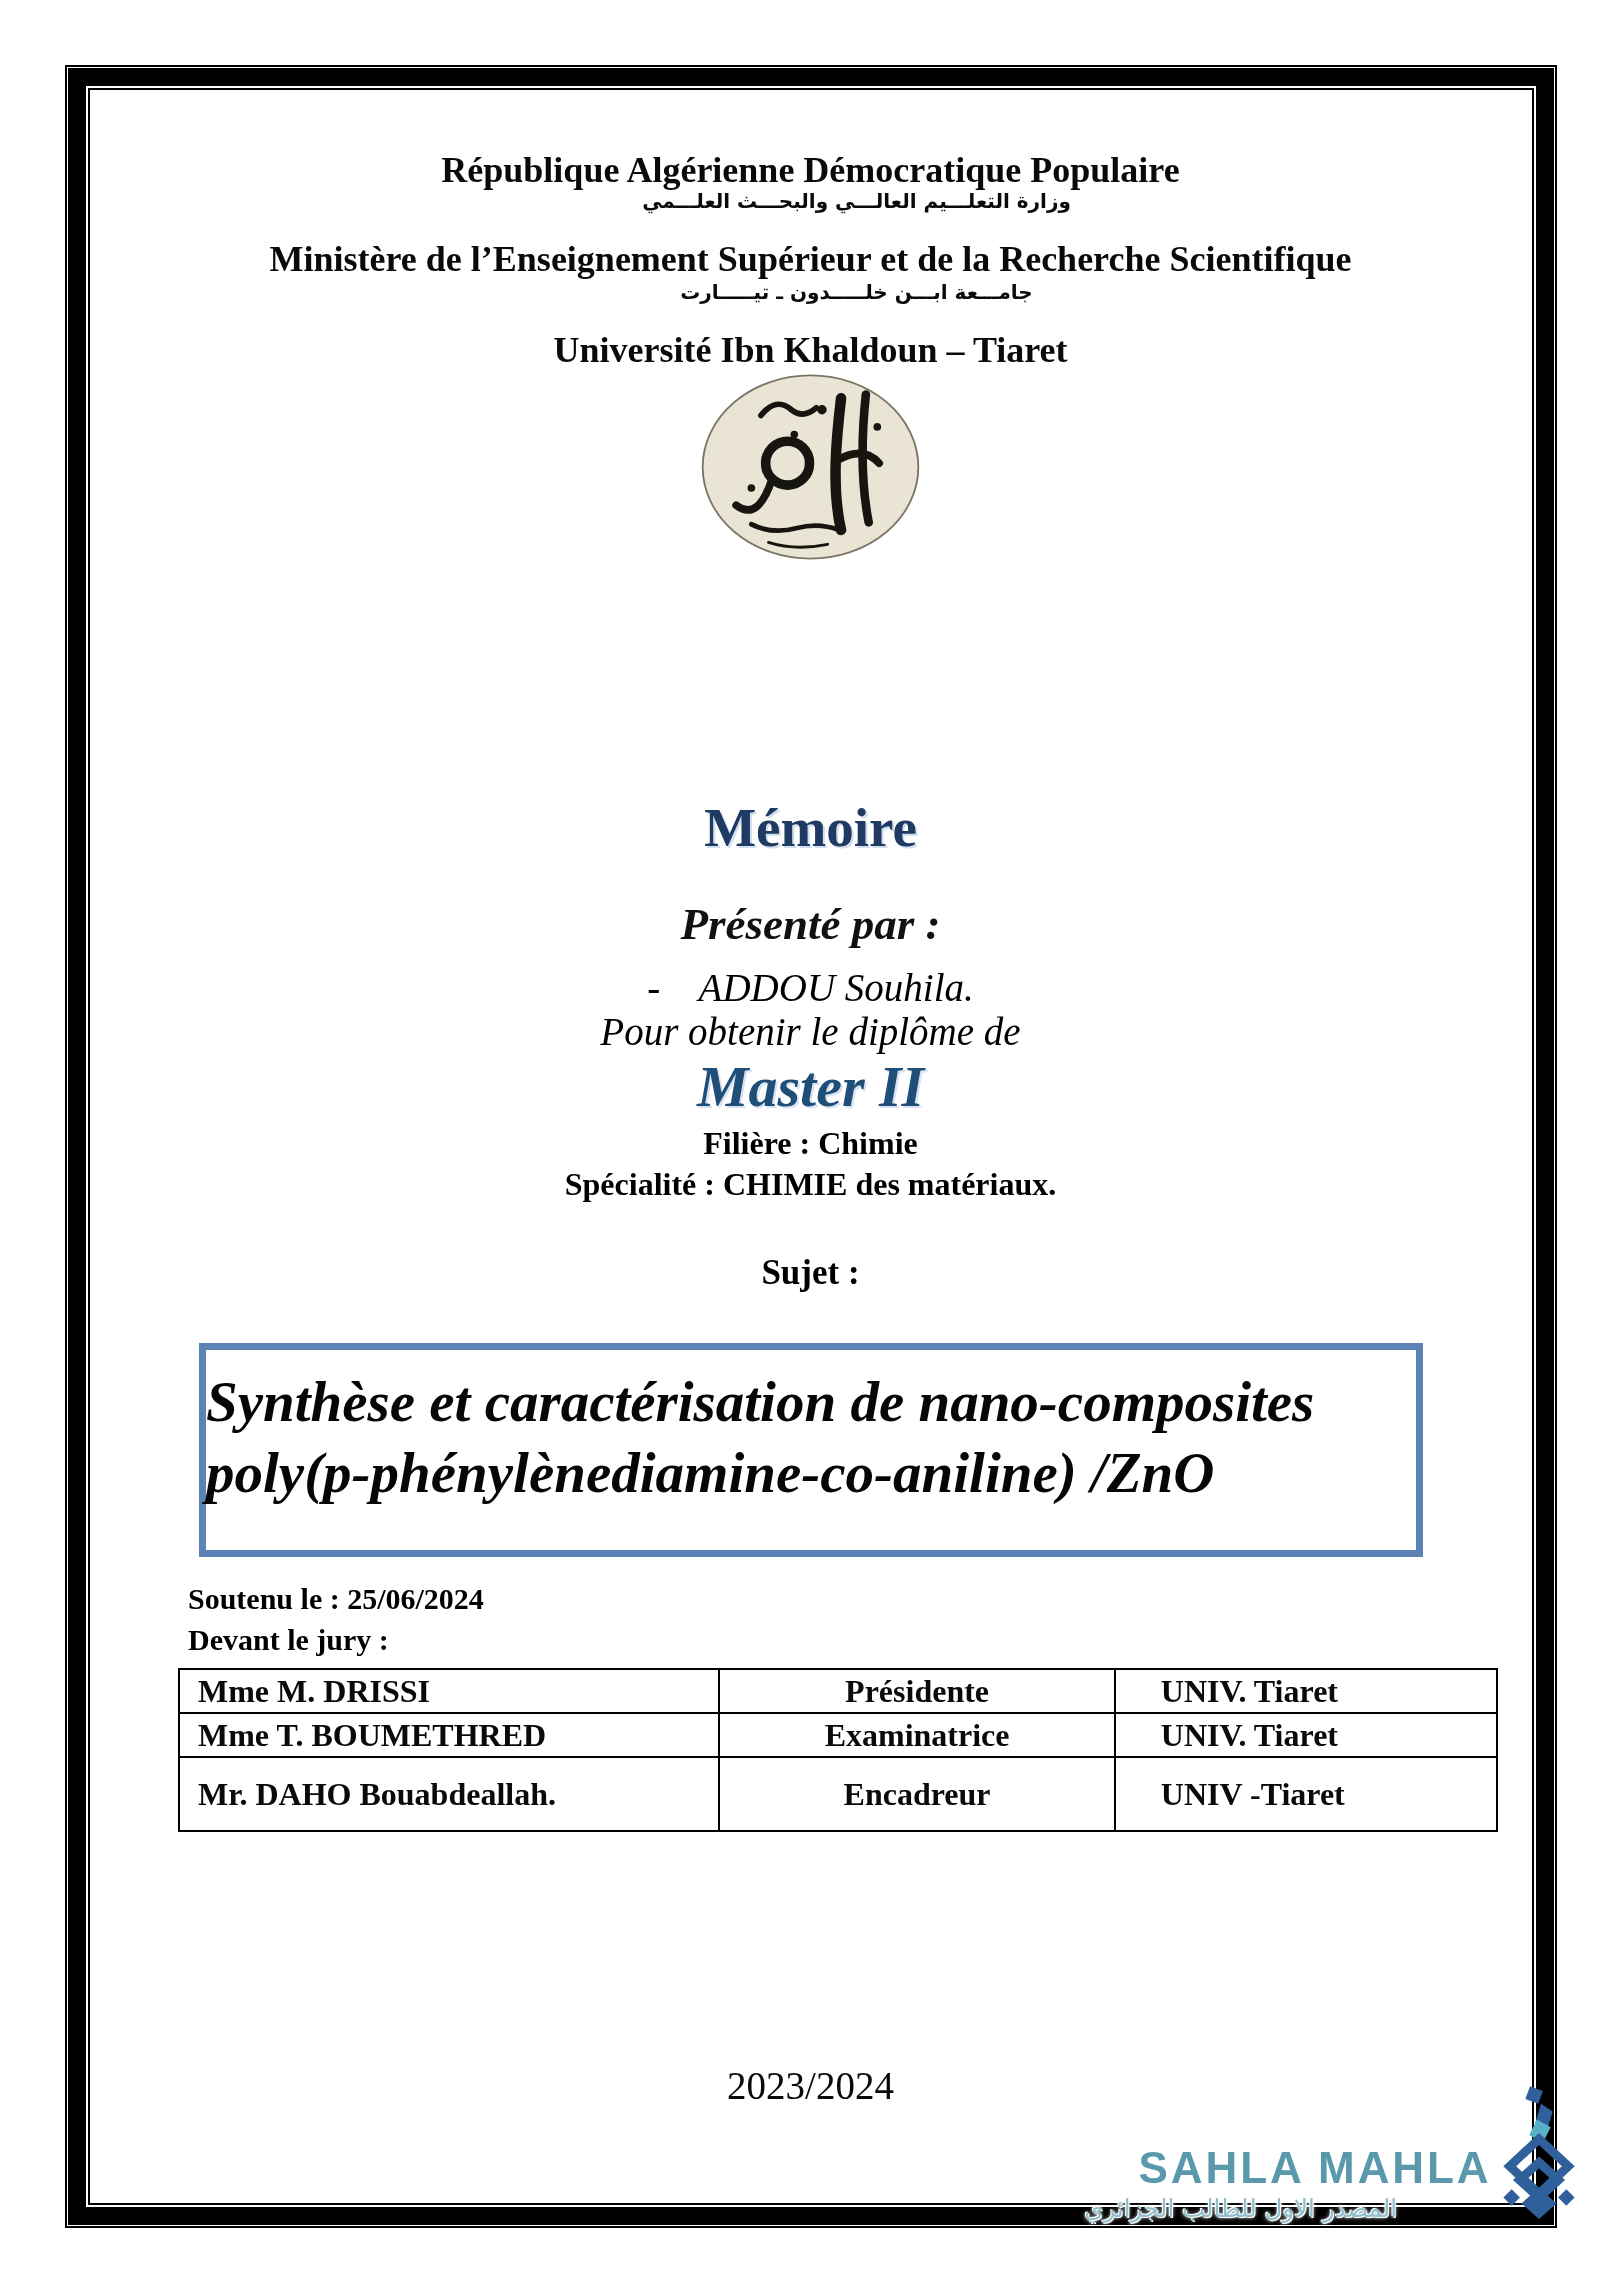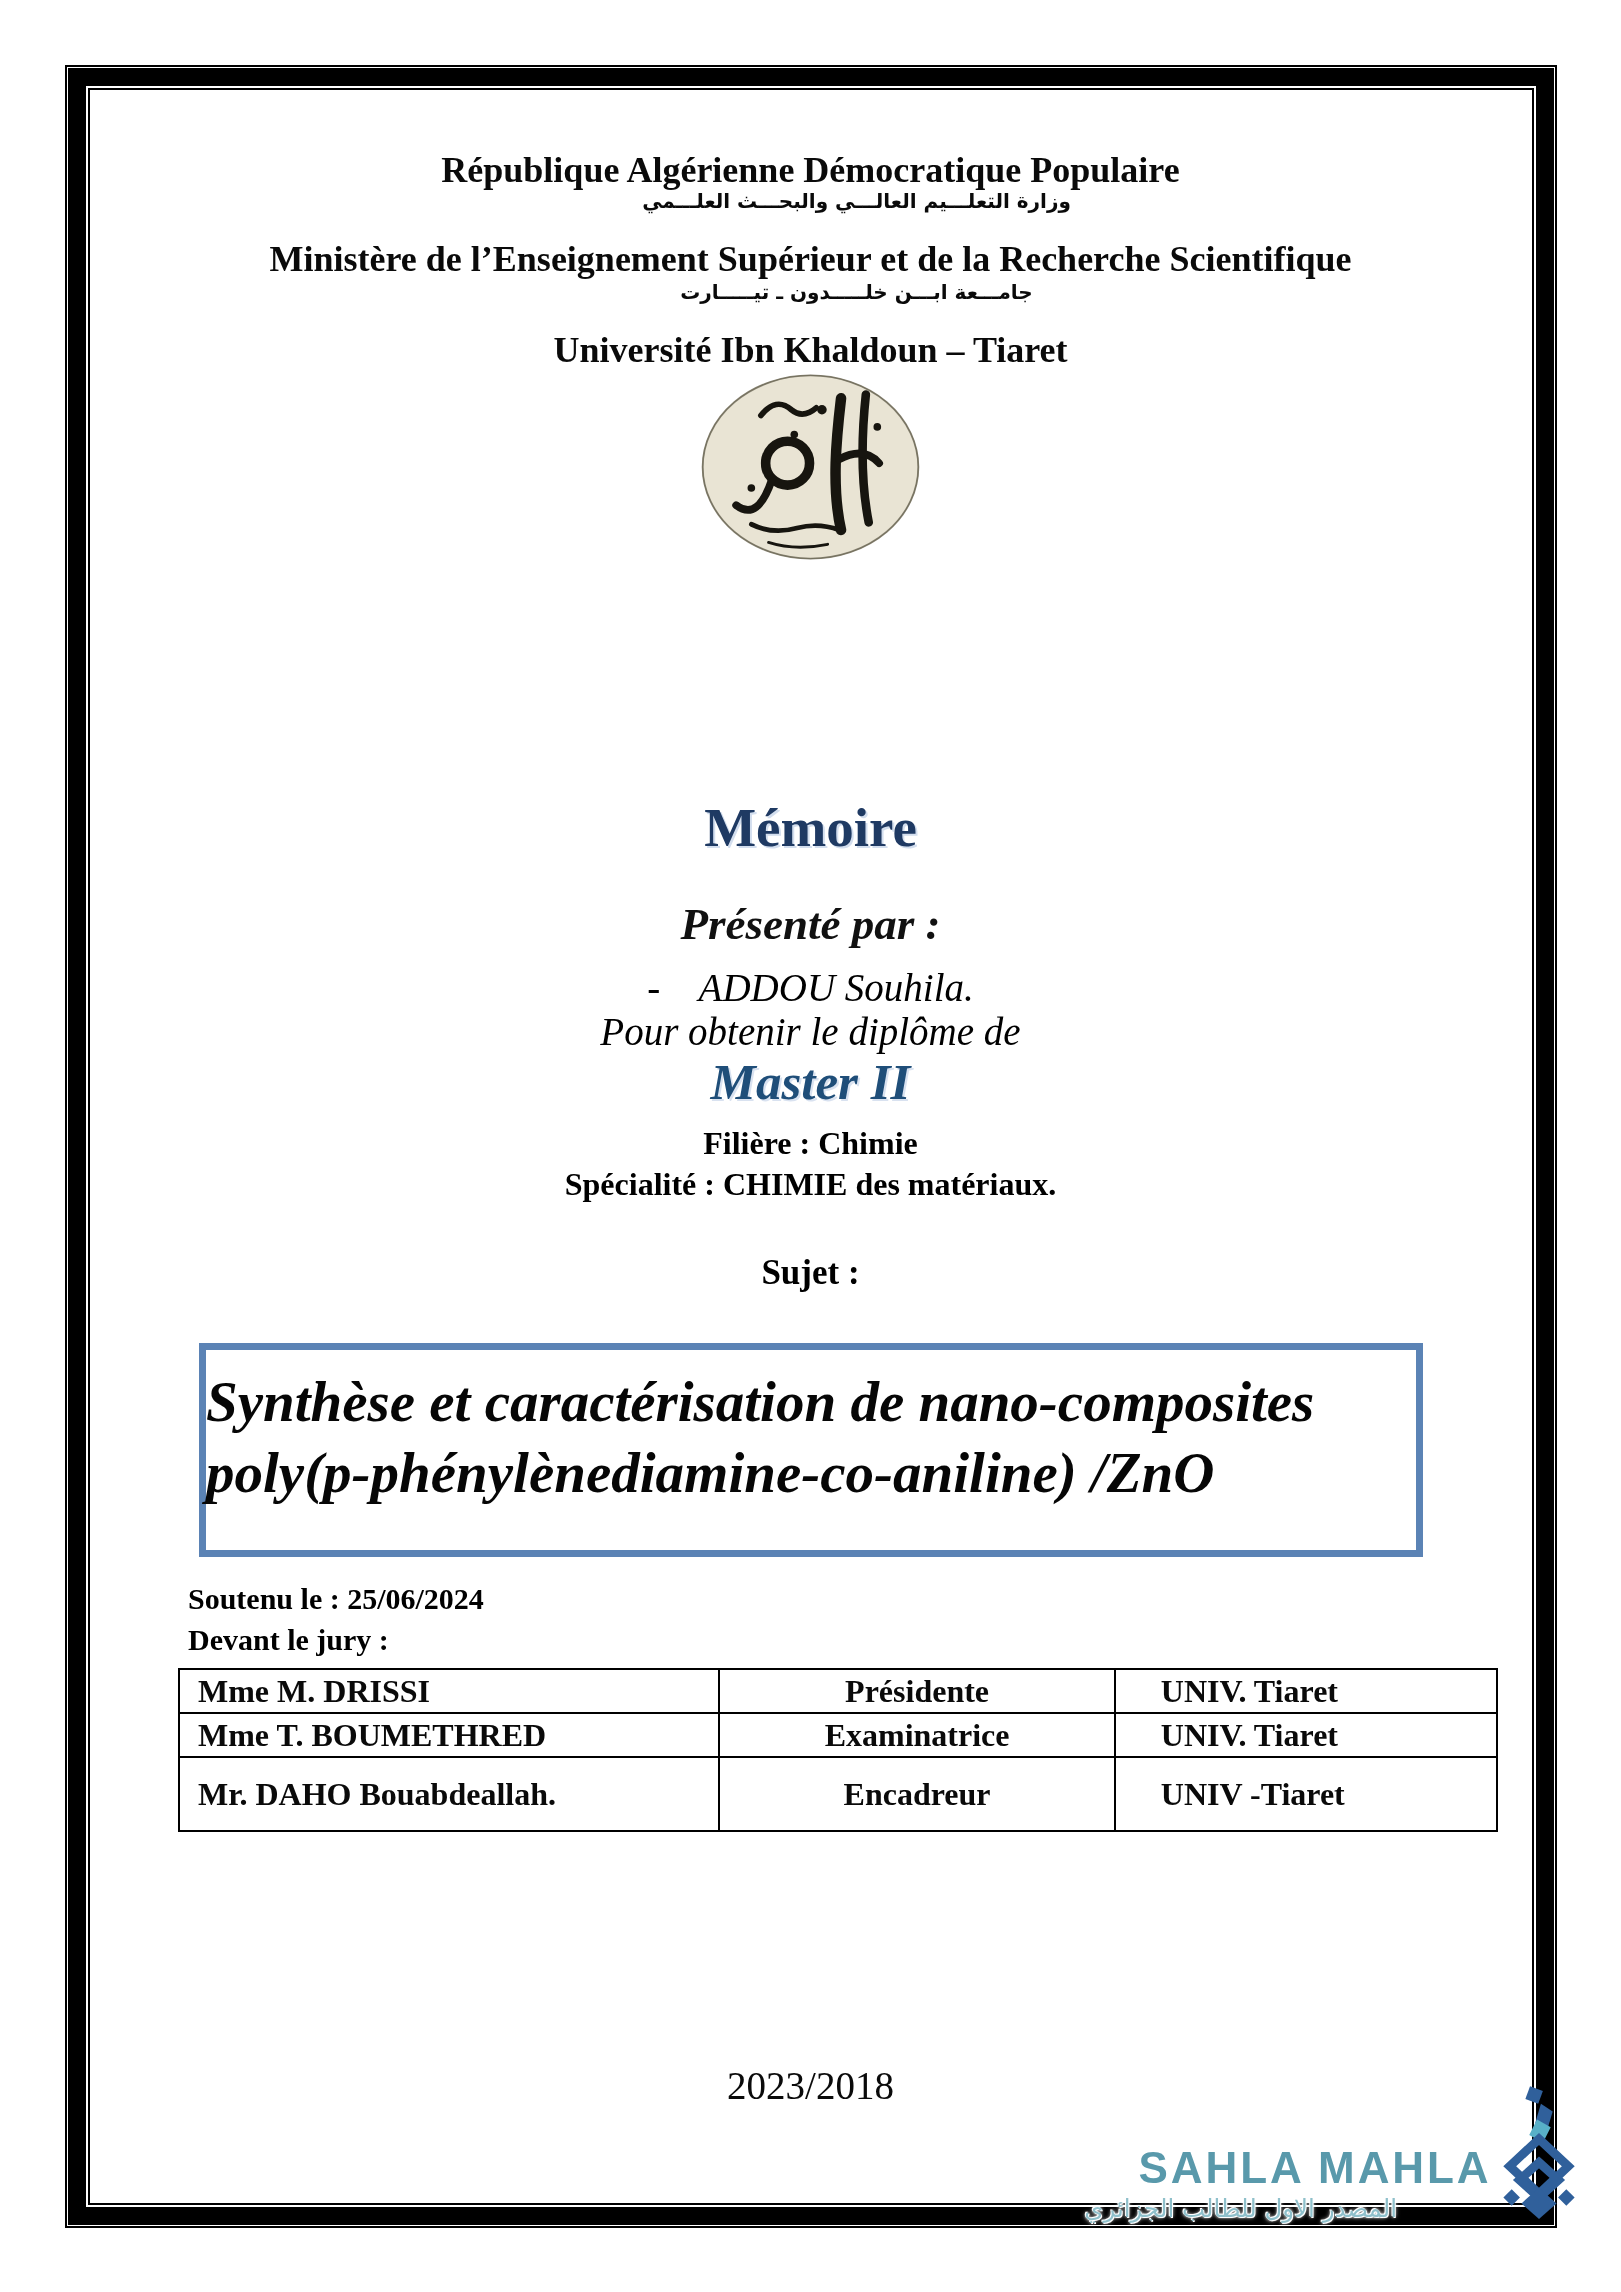--- a/index.html
+++ b/index.html
@@ -30,21 +30,21 @@
     padding:2px 0;
   }
   .band .fr { font-size:31px; font-weight:bold; }
   .band .ar { font-size:27.4px; font-weight:bold; font-family:"DejaVu Sans", sans-serif; }
 
   .memoire { top:796px; font-size:55px; font-weight:bold; color:#1f3a63;
              text-shadow:2px 2px 0 rgba(130,160,205,.35); }
   .presente { top:898px; font-size:45px; font-weight:bold; font-style:italic; color:#111; }
   .author   { top:965px; font-size:39px; font-style:italic; white-space:pre; }
   .purpose  { top:1009px; font-size:39px; font-style:italic; }
-  .master   { top:1053px; font-size:51px; font-weight:bold; font-style:italic; color:#1f4e79;
+  .master   { top:1053px; font-size:58px; font-weight:bold; font-style:italic; color:#1f4e79;
               text-shadow:2px 2px 0 rgba(130,160,205,.3); }
   .filiere  { top:1125px; font-size:32px; font-weight:bold; }
   .special  { top:1166px; font-size:32px; font-weight:bold; }
   .sujet    { top:1253px; font-size:35px; font-weight:bold; }
 
   
   .title-box {
     position:absolute; top:1343px; left:199px; width:1224px; height:214px; z-index:2;
     border:7.8px solid #5b83b5; background:#fff; padding-top:15.7px;
   }
@@ -152,21 +152,21 @@
         <td class="c-univ">UNIV. Tiaret</td>
       </tr>
       <tr class="r-c">
         <td class="c-name">Mr. DAHO Bouabdeallah.</td>
         <td class="c-role">Encadreur</td>
         <td class="c-univ">UNIV -Tiaret</td>
       </tr>
     </tbody>
   </table>
 
-  <div class="abs year">2023/2018</div>
+  <div class="abs year">2023/2024</div>
 
   <div class="wm-brand">SAHLA MAHLA</div>
   <div class="wm-tagline">المصدر الاول للطالب الجزائري</div>
   <div class="wm-icon">
     <svg width="82" height="143" viewBox="0 0 84 146">
       <g fill="#30609b">
         <rect x="30" y="2" width="14" height="14" transform="rotate(20 37 9)"></rect>
         <polygon points="44,18 56,26 50,46 38,38"></polygon>
       </g>
       <polygon points="40,34 54,42 46,58 32,50" fill="#58b0c8"></polygon>

